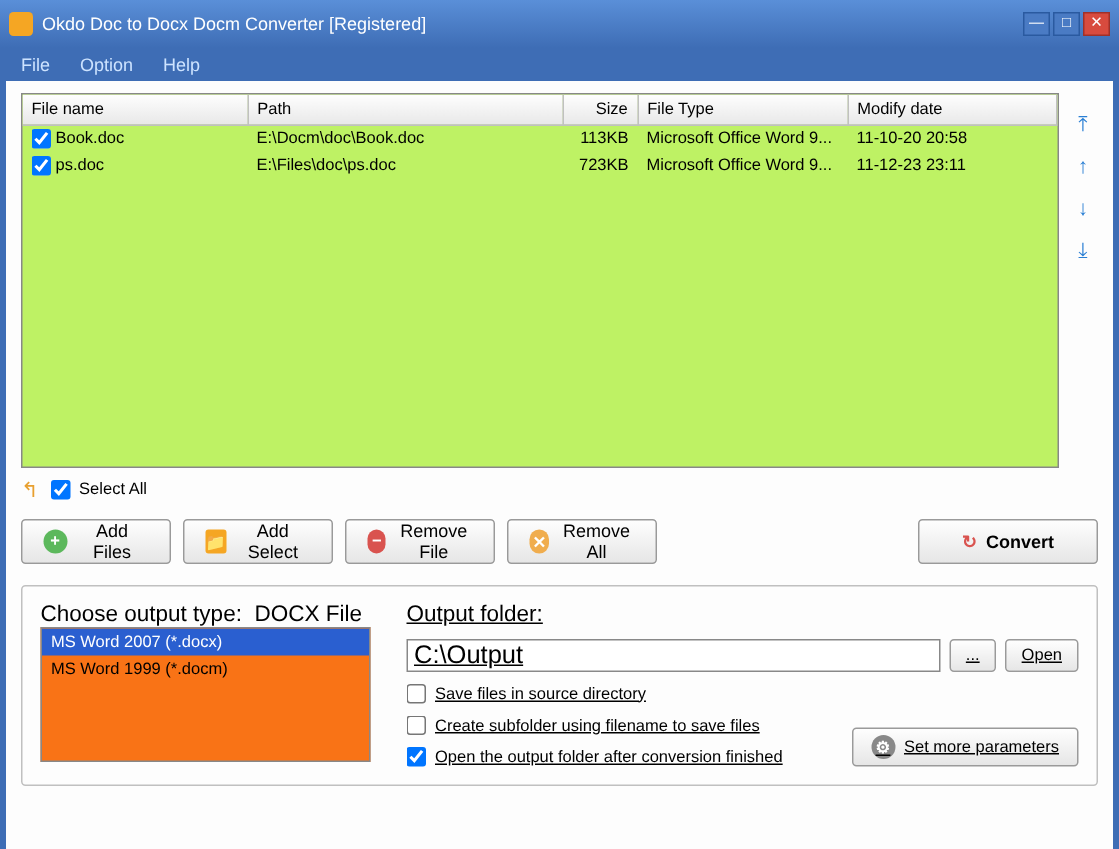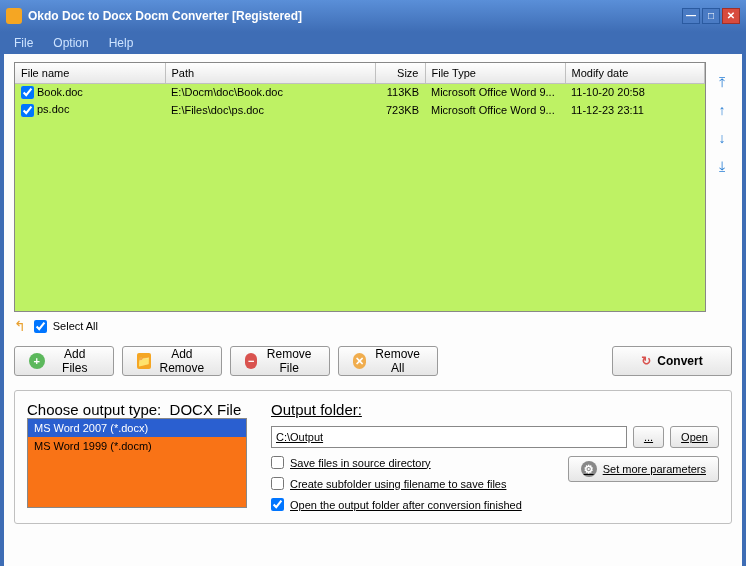--- a/index.html
+++ b/index.html
@@ -1,18 +1,18 @@
 <!DOCTYPE html>
 <html><head>
 <meta charset="utf-8">
 <style>
 * { box-sizing: border-box; margin: 0; padding: 0; }
 body { font-family: Tahoma, Arial, sans-serif; font-size: 11px; background: #3e6db5; width: 746px; height: 566px; overflow: hidden; }
 
-.titlebar { height: 28px; background: linear-gradient(#5a8fd8, #3e6db5); display: flex; align-items: center; padding: 16px 6px; color: #fff; font-weight: bold; font-size: 12px; }
+.titlebar { height: 28px; background: linear-gradient(#5a8fd8, #3e6db5); display: flex; align-items: center; padding: 16px 6px; color: #fff; font-weight: normal; font-size: 12px; }
 .titlebar .app-icon { width: 16px; height: 16px; margin-right: 6px; background: #f5a623; border-radius: 3px; display: inline-block; }
 .titlebar-title { flex: 1; }
 .window-controls { display: flex; gap: 2px; }
 .win-btn { width: 18px; height: 16px; background: #4a7bc4; border: 1px solid #2a5aa0; display: flex; align-items: center; justify-content: center; cursor: pointer; color: #fff; font-size: 10px; line-height: 1; }
 .win-btn.close { background: #d84b3e; border-color: #a03028; }
 
 .menubar { height: 22px; background: #3e6db5; display: flex; align-items: center; padding: 0 6px; color: #cde3ff; font-size: 12px; gap: 4px; }
 .menu-item { padding: 2px 8px; cursor: pointer; }
 
 .content { background: #fdfdfd; margin: 0 4px 4px 4px; height: 512px; padding: 8px 10px; display: flex; flex-direction: column; }
@@ -45,25 +45,25 @@
 .ico.gear { background: #888; }
 
 .fieldset { border: 1px solid #c0c0c0; border-radius: 3px; margin-top: 14px; padding: 10px 12px 12px 12px; display: flex; gap: 24px; }
 .col-left { width: 220px; }
 .col-right { flex: 1; display: flex; flex-direction: column; gap: 8px; text-decoration: underline; }
 .label { font-size: 15px; margin-bottom: 0; display: block; }
 .listbox { border: 1px solid #888; background: #f97316; height: 90px; overflow: auto; }
 .listbox .opt { padding: 3px 6px; cursor: pointer; }
 .listbox .opt.sel { background: #2a5fd0; color: #fff; }
 .out-row { display: flex; gap: 6px; align-items: center; }
-.out-input { flex: 1; height: 22px; border: 1px solid #888; padding: 0 4px; font-size: 11px; font-family: inherit; }
+.out-input { flex: 1; height: 22px; border: 1px solid #888; padding: 0 4px; font-size: 17px; font-family: inherit; }
 .small-btn { height: 22px; padding: 0 10px; background: linear-gradient(#fefefe, #e6e6e6); border: 1px solid #9a9a9a; border-radius: 3px; cursor: pointer; font-size: 11px; font-family: inherit; }
 .check-row { display: flex; align-items: center; gap: 6px; }
 .params-btn { height: 26px; padding: 0 12px; background: linear-gradient(#fefefe, #e6e6e6); border: 1px solid #9a9a9a; border-radius: 3px; cursor: pointer; font-size: 11px; display: flex; align-items: center; gap: 6px; font-family: inherit; }
-.bottom-row { display: flex; align-items: flex-start; gap: 12px; }
+.bottom-row { display: flex; align-items: flex-end; gap: 12px; }
 </style>
 </head>
 <body>
 
 <div class="titlebar">
   <span class="app-icon"></span>
   <span class="titlebar-title">Okdo Doc to Docx Docm Converter [Registered]</span>
   <div class="window-controls">
     <div class="win-btn">—</div>
     <div class="win-btn">□</div>
@@ -125,21 +125,21 @@
     </label>
   </div>
 
   <div class="row3">
     <button class="btn wide">
         <span class="ico add">+</span>
         <span>Add Files</span>
       </button>
     <button class="btn wide">
         <span class="ico folder">📁</span>
-        <span>Add Remove</span>
+        <span>Add Select</span>
       </button>
     <button class="btn wide">
         <span class="ico remove">−</span>
         <span>Remove File</span>
       </button>
     <button class="btn wide">
         <span class="ico removeall">✕</span>
         <span>Remove All</span>
       </button>
     <div class="spacer"></div>

